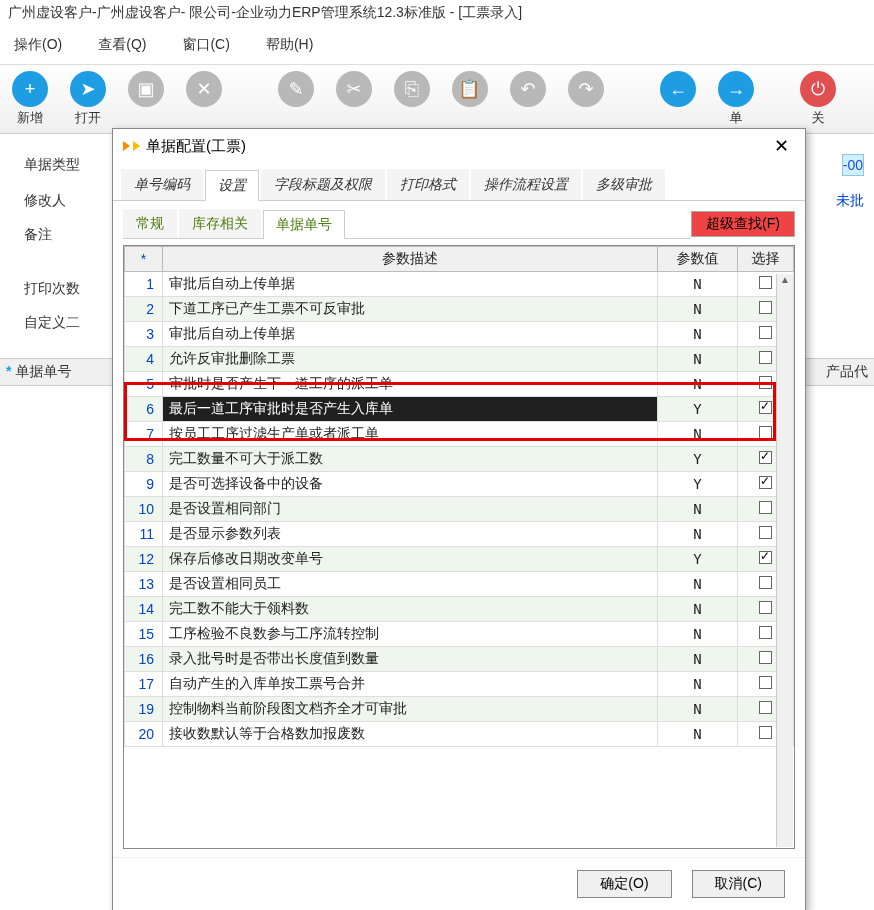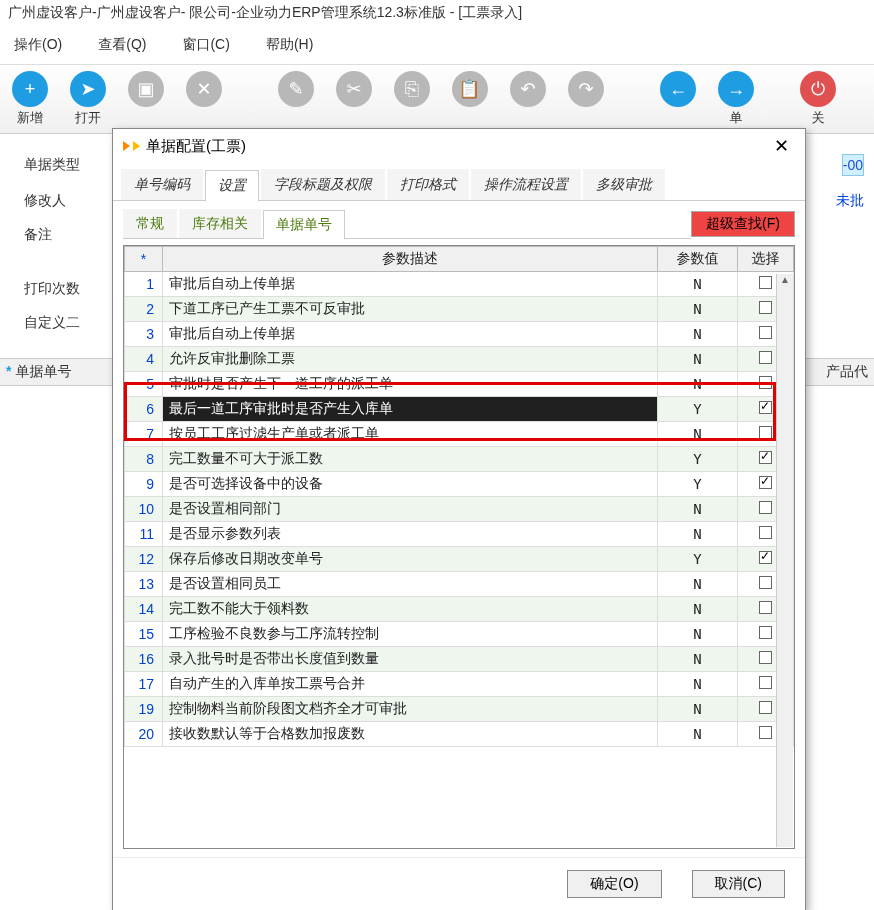--- a/index.html
+++ b/index.html
@@ -44,21 +44,21 @@
 .grid td.num { color: #0044cc; text-align: right; width: 38px; padding-right:8px;}
 .grid td.val { text-align: center; width: 70px; font-family: monospace; }
 .grid td.chk { text-align: center; width: 50px; }
 .grid th.star { color: #0044cc; width: 38px; }
 .chkbox { display: inline-block; width: 13px; height: 13px; border: 1px solid #666; background: #fff; position: relative; }
 .chkbox.checked::after { content: "✓"; position: absolute; top: -3px; left: 0px; font-size: 12px; color: #000; }
 .scrollind { position: absolute; right: 1px; top: 28px; bottom: 1px; width: 17px; background: #f0f0f0; border-left: 1px solid #ccc; }
 .scrollind::before { content:"▲"; position:absolute; top:0; left:3px; font-size:10px; color:#666;}
 .hl-red { position: absolute; border: 3px solid #e00000; pointer-events: none; }
 .selrow td.desc { background: #202020 !important; color: #fff !important; }
-.dlg-foot { padding: 12px 20px; display: flex; justify-content: flex-end; gap: 30px; border-top:1px solid #eee;}
+.dlg-foot { padding: 12px 20px; display: flex; justify-content: flex-end; gap: 20px; border-top:1px solid #eee;}
 .dlg-foot button { padding: 4px 22px; font-size: 14px; background: #f0f0f0; border: 1px solid #888; cursor: pointer; }
 </style>
 </head>
 <body>
 
 <div class="titlebar">广州虚设客户-广州虚设客户-                      限公司-企业动力ERP管理系统12.3标准版 - [工票录入]</div>
 
 <div class="menubar">
   <span>操作(O)</span>
   <span>查看(Q)</span>

